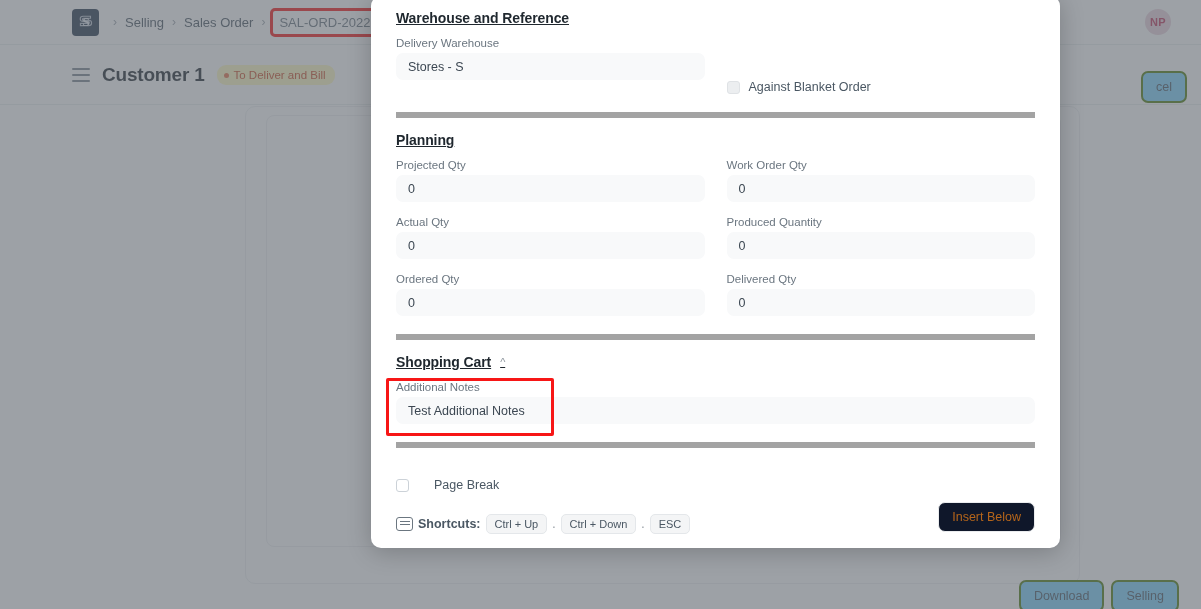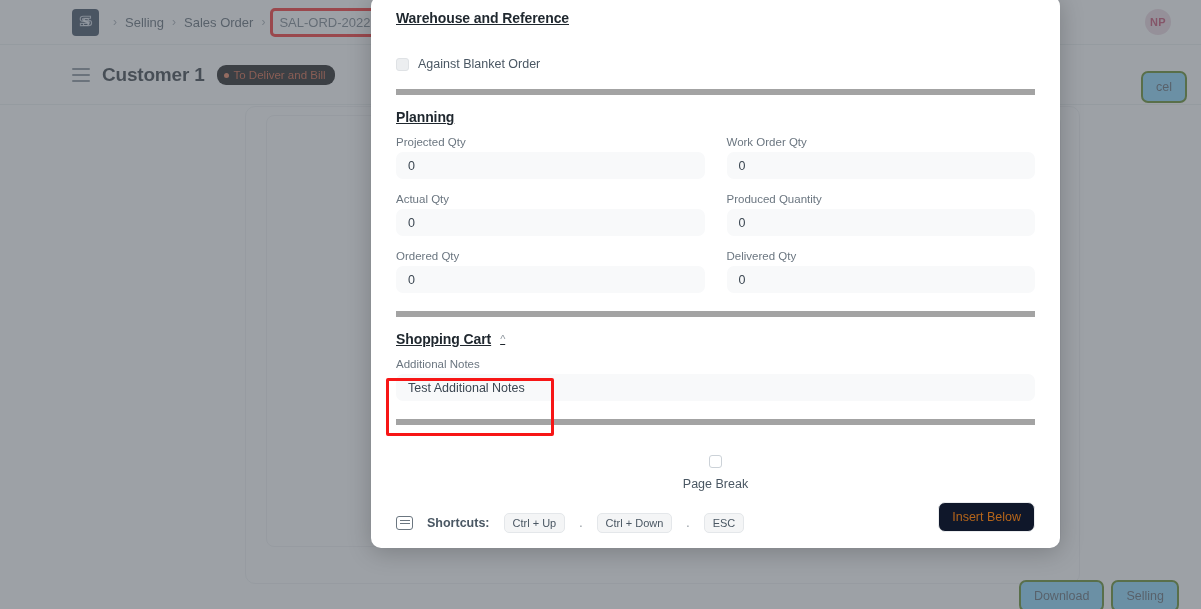--- a/index.html
+++ b/index.html
@@ -71,21 +71,21 @@
     width: 18px; height: 14px;
     display: flex; flex-direction: column; justify-content: space-between;
     margin-right: 12px;
   }
   .sidebar-toggle i { display: block; height: 2px; background: #7c8791; border-radius: 1px; }
   .doc-title {
     font-size: 19px; font-weight: bold; color: #1f272e; letter-spacing: -0.2px;
   }
   .status-pill {
     margin-left: 12px;
-    background: #000000;
+    background: #fef9c3;
     color: #cc4f2b;
     font-size: 11.5px;
     padding: 4px 9px 4px 7px;
     border-radius: 9px;
     display: inline-flex; align-items: center; gap: 5px;
     white-space: nowrap;
   }
   .status-dot { width: 5px; height: 5px; border-radius: 50%; background: #e8734a; display:block; }
 
   .head-actions { margin-left: auto; display: flex; gap: 8px; }
@@ -180,24 +180,24 @@
 
   
   .annot-red {
     position: absolute;
     border: 3px solid #f71616;
     border-radius: 2px;
     pointer-events: none;
     z-index: 70;
   }
 
-  .pagebreak-row { padding: 16px 0 0 0; display:flex; align-items:center; gap: 9px; flex-direction: column; }
+  .pagebreak-row { padding: 16px 0 0 0; display:flex; align-items:center; gap: 25px; }
 
   .shortcuts-bar {
-    display: flex; align-items: center; gap: 14px;
+    display: flex; align-items: center; gap: 5px;
     padding: 22px 0 16px 0;
   }
   .kbd-icon {
     width: 17px; height: 14px;
     border: 1.6px solid #6b7680; border-radius: 3px;
     display: flex; align-items: center; justify-content: center;
     flex: 0 0 auto;
   }
   .kbd-icon i {
     display:block; width: 10px; height: 6px;
@@ -277,20 +277,24 @@
 </div>
 
 <div id="dim-overlay"></div>
 
 <div id="modal">
   <div class="modal-body">
 
     <div class="section">
       <div class="section-title">Warehouse and Reference</div>
       <div class="grid2">
+        <div class="field">
+          <span class="field-label">Delivery Warehouse</span>
+          <div class="field-control">Stores - S</div>
+        </div>
         <div class="checkbox-row">
           <span class="cbox"></span>
           <span class="cb-label">Against Blanket Order</span>
         </div>
       </div>
     </div>
 
     <div class="section">
       <div class="section-title">Planning</div>
       <div class="grid2">

